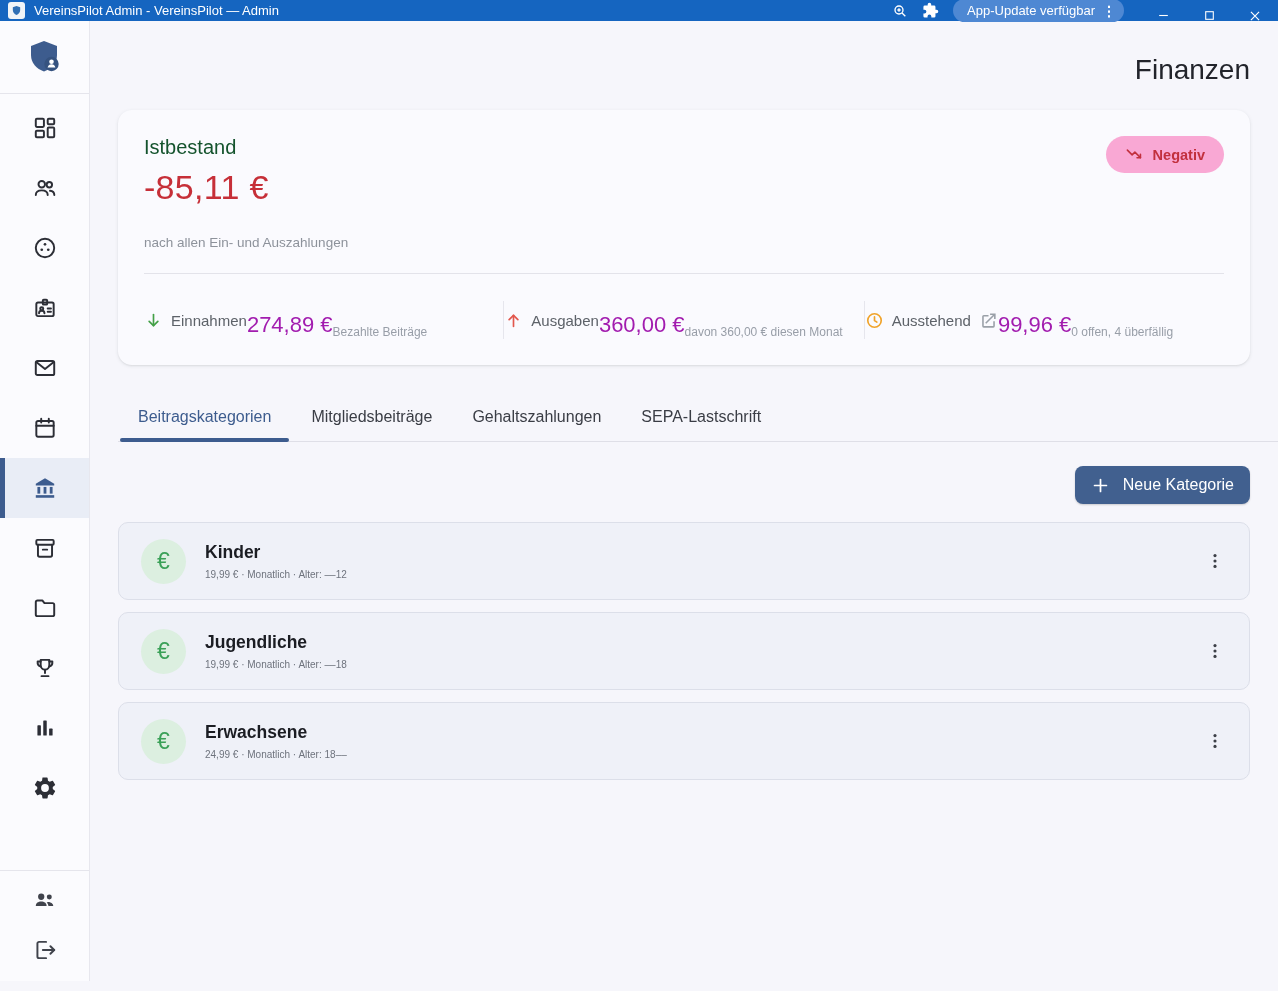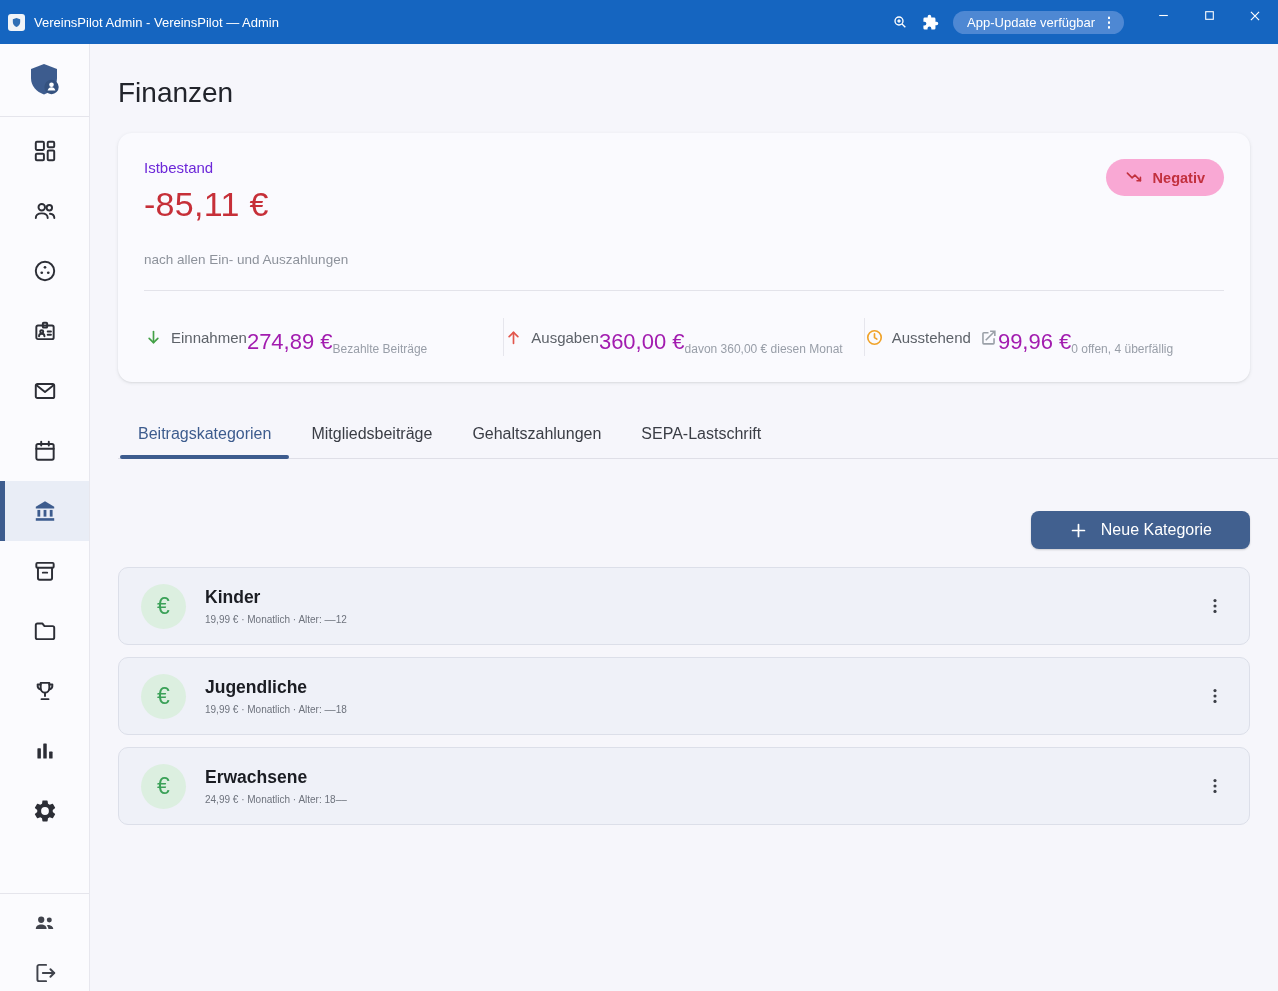--- a/index.html
+++ b/index.html
@@ -1,20 +1,20 @@
 <!DOCTYPE html>
 <html><head>
 <meta charset="utf-8">
 <style>
   * { margin:0; padding:0; box-sizing:border-box; }
   html,body { width:1278px; height:991px; overflow:hidden; }
   body { font-family:"Liberation Sans", sans-serif; background:#f6f6fb; color:#22242b; }
 
   
-  .titlebar { height:44px; background:#1565c0; display:flex; align-items:center; padding-left:8px; color:#fff; }
+  .titlebar { height:21px; background:#1565c0; display:flex; align-items:center; padding-left:8px; color:#fff; }
   .app-icon { width:17px; height:17px; background:#f0f4f8; border-radius:3px; display:flex; align-items:center; justify-content:center; flex:0 0 auto; }
   .titlebar-title { font-size:13px; margin-left:9px; white-space:nowrap; }
   .titlebar-right { margin-left:auto; display:flex; align-items:center; height:100%; }
   .tb-icon-btn { width:30px; height:31px; display:flex; align-items:center; justify-content:center; background:transparent; border:none; color:#fff; cursor:pointer; }
   .update-pill { height:23px; margin-left:8px; border-radius:12px; background:#4e88d3; border:none; color:#fff; font-family:inherit; font-size:13px; display:flex; align-items:center; gap:7px; padding:0 8px 0 14px; cursor:pointer; }
   .pill-dots { font-size:14px; font-weight:700; letter-spacing:0; line-height:1; }
   .win-controls { display:flex; margin-left:16px; height:100%; }
   .win-btn { width:46px; height:31px; display:flex; align-items:center; justify-content:center; background:transparent; border:none; color:#fff; cursor:pointer; }
 
   
@@ -27,25 +27,25 @@
   .nav-item { height:60px; display:flex; align-items:center; justify-content:center; position:relative; color:#2c2e36; cursor:pointer; }
   .nav-item.active { background:#e9edf6; color:#3d5c8e; }
   .nav-item.active::before { content:''; position:absolute; left:0; top:0; bottom:0; width:5px; background:#3d5c8e; }
   .sidebar-spacer { flex:1; }
   .sidebar-bottom { border-top:1px solid #e5e5ec; padding:4px 0 6px; }
   .sidebar-bottom .nav-item { height:50px; color:#40434c; }
   .nav-item svg { width:26px; height:26px; }
 
   
   .main { flex:1; padding:0 28px; overflow:hidden; }
-  .page-title { font-size:28px; font-weight:500; color:#22242b; margin-top:33px; }
+  .page-title { font-size:28px; font-weight:500; color:#22242b; margin-top:33px;text-align:right; }
 
   .summary-card { margin-top:24px; background:#fafafe; border-radius:14px; padding:26px 26px 26px; box-shadow:0 1px 2px rgba(60,64,67,.10), 0 1px 4px rgba(60,64,67,.07); }
   .card-top { display:flex; align-items:flex-start; }
-  .summary-label { font-size:15px; color:#6d28d9; }
+  .summary-label { font-size:20px; color:#14532d; }
   .summary-value { font-size:34px; font-weight:400; color:#c62f38; margin-top:9px; letter-spacing:.3px; }
   .summary-sub { font-size:13.5px; color:#8d929b; margin-top:28px; }
   .badge-negative { margin-left:auto; display:inline-flex; align-items:center; gap:9px; background:#f9a8d4; color:#c2303e; font-size:14.5px; font-weight:700; padding:9px 19px; border-radius:20px; }
   .badge-negative svg { width:19px; height:19px; }
   .card-divider { height:1px; background:#e3e3ea; margin-top:23px; }
   .stats-row { display:flex; margin-top:27px; }
   .stat { flex:1; display:flex; flex-direction:row; align-items:center; text-align:center; }
   .stat + .stat { border-left:1px solid #e6e6ed; }
   .stat-label { display:flex; align-items:center; gap:8px; font-size:15px; color:#5d6269; }
   .stat-label svg { width:19px; height:19px; }
@@ -54,21 +54,21 @@
   .stat-sub { font-size:12px; color:#989ea8; margin-top:24px; }
 
   
   .tabs { margin:30px -28px 0 0; display:flex; border-bottom:1px solid #dfdfe7; }
   .tab { padding:13px 20px 15px; font-size:16px; font-weight:500; color:#3a3d45; position:relative; cursor:pointer; white-space:nowrap; }
   .tab.active { color:#3d5c8e; }
   .tab.active::after { content:''; position:absolute; left:2px; right:2px; bottom:-1px; height:4px; border-radius:4px; background:#3d5c8e; }
 
   
   .toolbar { margin-top:24px; display:flex; justify-content:flex-end; }
-  .btn-primary { display:inline-flex; align-items:center; gap:13px; background:#41608f; color:#fff; border:none; border-radius:8px; height:38px; padding:0 38px; font-family:inherit; font-size:16px; font-weight:500; cursor:pointer; box-shadow:0 1px 2px rgba(0,0,0,.18);margin-top:28px; }
+  .btn-primary { display:inline-flex; align-items:center; gap:13px; background:#41608f; color:#fff; border:none; border-radius:8px; height:38px; padding:0 16px; font-family:inherit; font-size:16px; font-weight:500; cursor:pointer; box-shadow:0 1px 2px rgba(0,0,0,.18); }
   .btn-primary svg { width:19px; height:19px; }
 
   .category-list { margin-top:18px; display:flex; flex-direction:column; gap:12px; }
   .category-row { background:#eff1f8; border:1px solid #dcdfe9; border-radius:10px; height:78px; display:flex; align-items:center; padding:0 14px 0 22px; }
   .avatar { width:45px; height:45px; border-radius:50%; background:#dcefe0; color:#3ba158; display:flex; align-items:center; justify-content:center; font-size:23px; font-weight:500; flex:0 0 auto; }
   .cat-text { margin-left:19px; flex:1; }
   .cat-name { font-size:17.5px; font-weight:700; color:#1b1d23; }
   .cat-details { font-size:10px; color:#6e737d; margin-top:6px; }
   .kebab-btn { width:40px; height:40px; border-radius:50%; background:transparent; border:none; color:#3c3f47; display:flex; align-items:center; justify-content:center; cursor:pointer; }
 </style>

